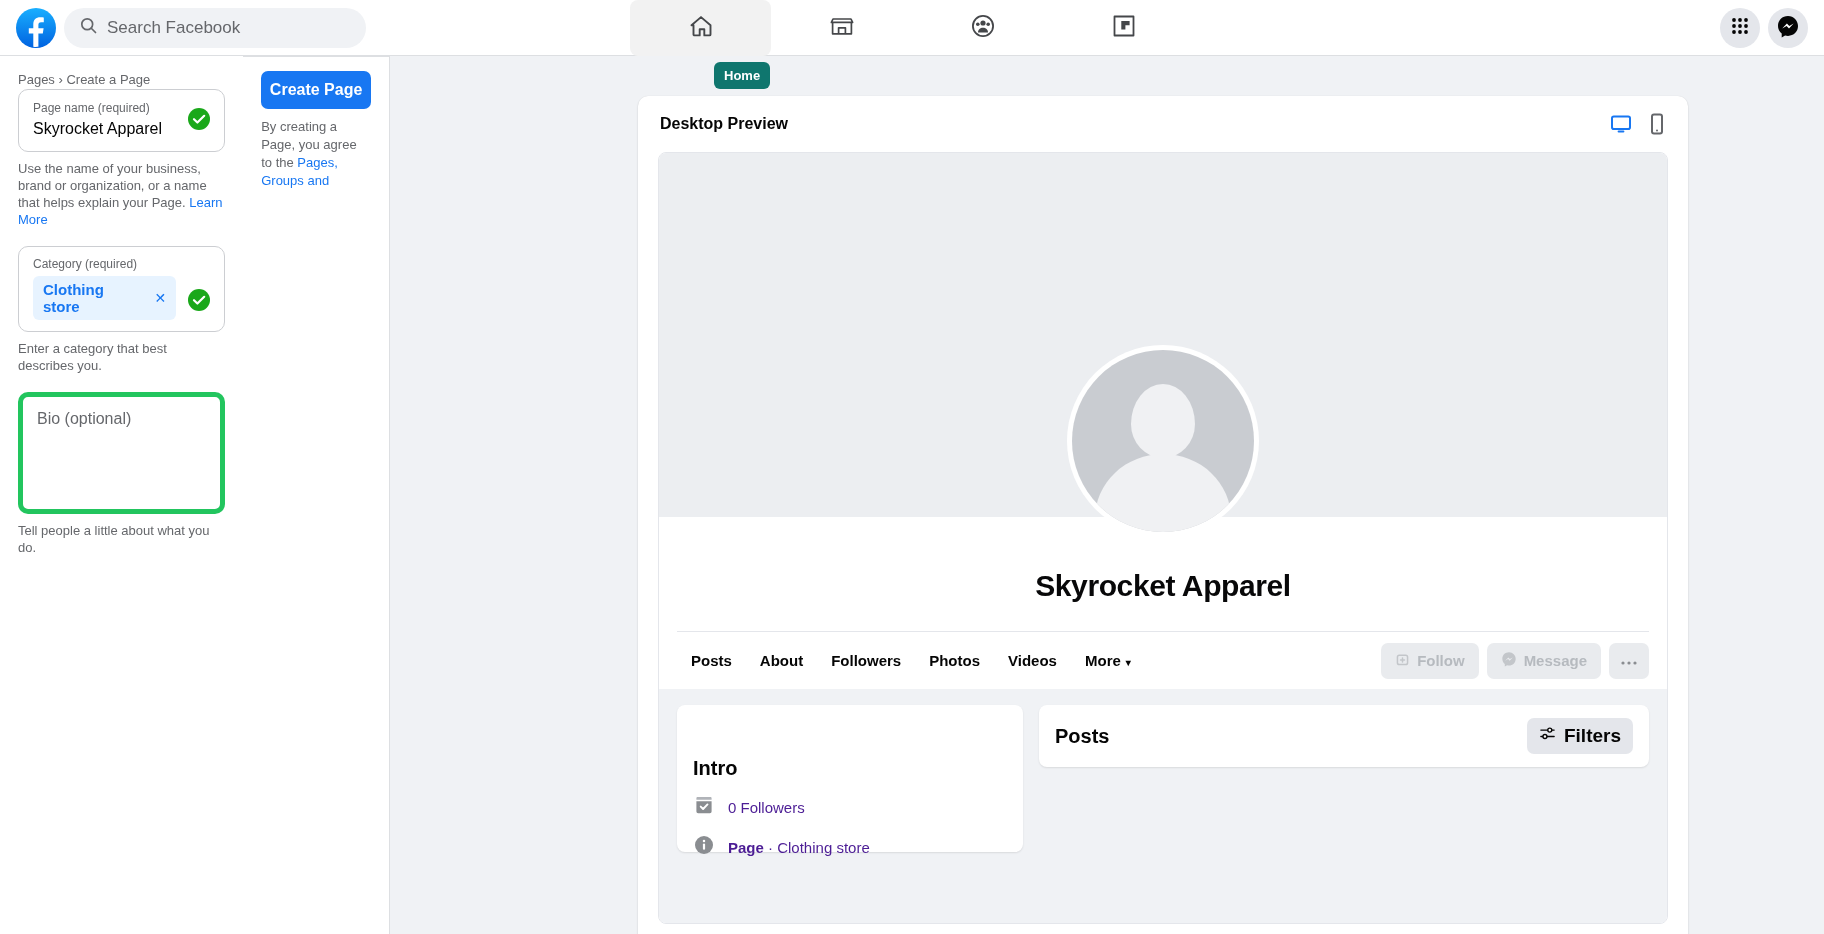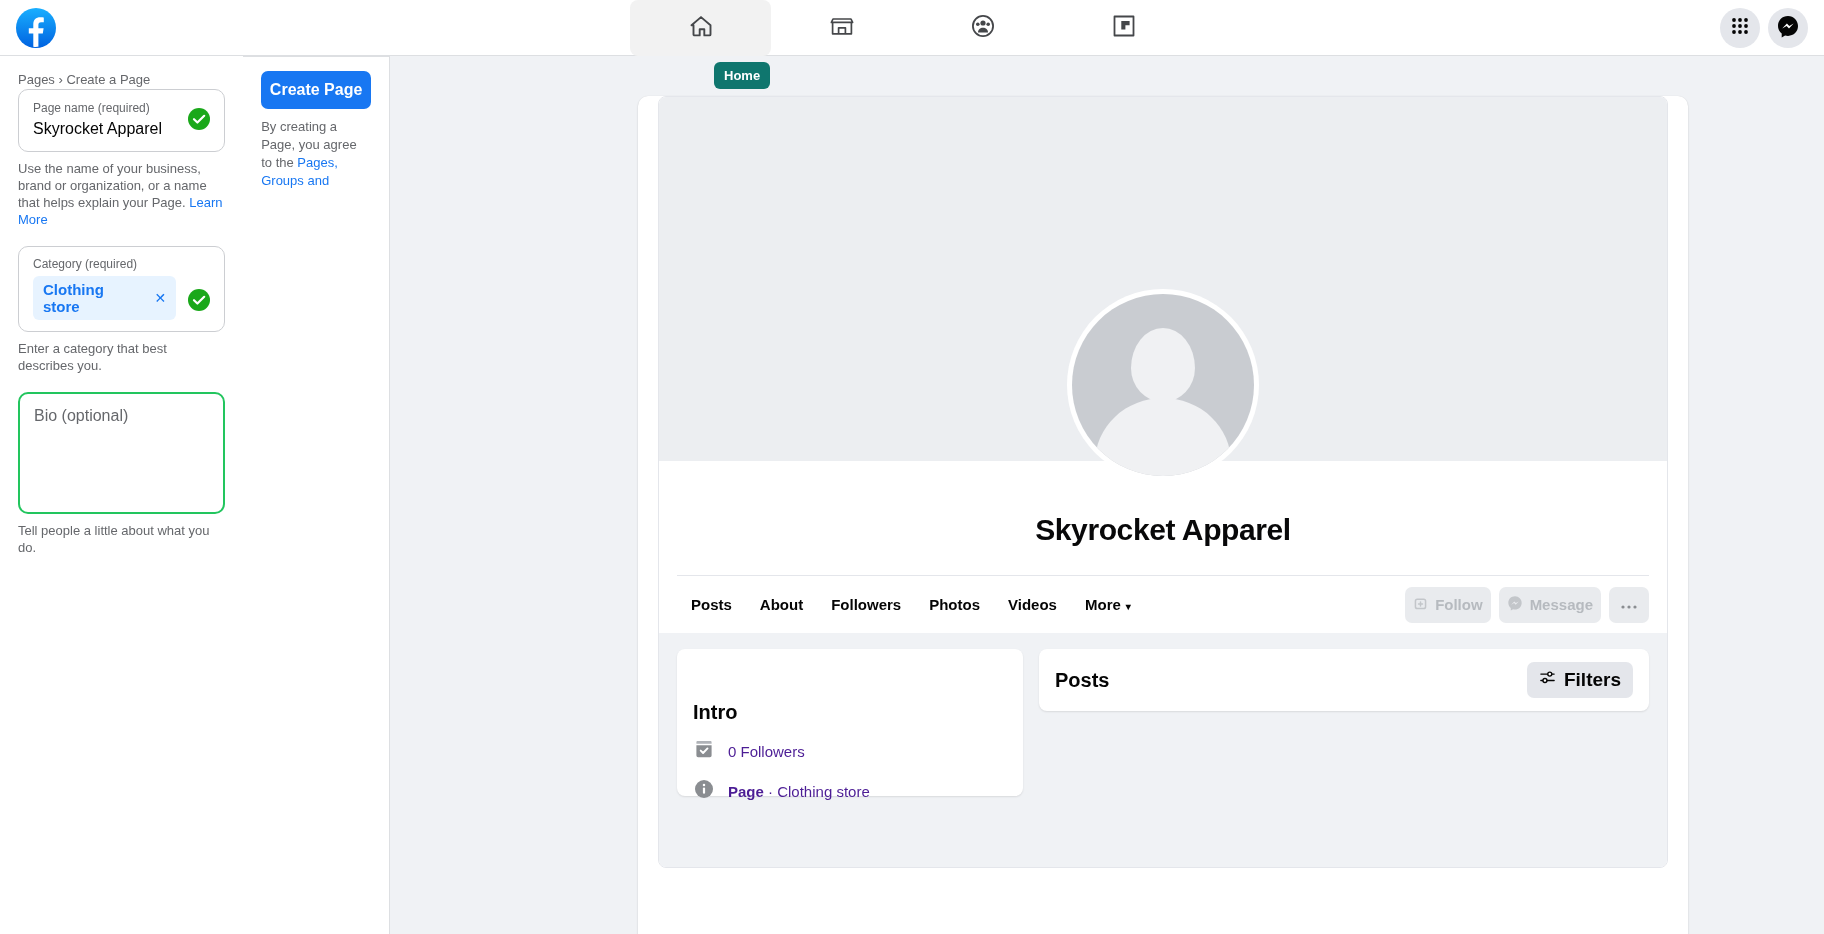--- a/index.html
+++ b/index.html
@@ -97,21 +97,21 @@
   .chip {
     display: inline-flex; align-items: center; gap: 22px;
     background: #e7f3ff; color: #1877f2;
     font-size: 15px; font-weight: 600;
     border-radius: 6px; padding: 5px 10px;
     margin-top: 4px; cursor: pointer;
   }
   .chip .x { font-size: 14px; font-weight: 400; }
 
   .bio-box {
-    border: 2px solid #22c55e; border-radius: 10px;
+    border: 5px solid #22c55e; border-radius: 10px;
     height: 122px; padding: 13px 14px;
     margin-bottom: 8px;
     background: #ffffff;
     cursor: text;
   }
   .bio-ph { font-size: 16px; color: #65676b; }
 
   .sb-footer {
     border-top: 1px solid #dddfe2;
     padding: 14px 18px 10px 18px;
@@ -203,21 +203,21 @@
   .tab {
     font-size: 15px; font-weight: 600; color: #050505;
     padding: 8px 14px; border-radius: 7px; cursor: pointer;
   }
   .tab .caret { font-size: 10px; margin-left: 5px; color: #050505; }
   .actions { display: flex; align-items: center; gap: 8px; }
   .act-btn {
     display: flex; align-items: center; gap: 7px;
     background: #e9ebee; color: #b6babf;
     font-size: 15px; font-weight: 600;
-    border-radius: 7px; height: 36px; padding: 0 8px;
+    border-radius: 7px; height: 36px; padding: 0 14px;
     cursor: pointer;
   }
   .act-btn.icon-only { padding: 0; width: 40px; justify-content: center; color: #7b7f85; font-size: 18px; }
 
   .lower {
     background: #f0f2f5;
     padding: 16px 18px;
     display: flex; gap: 16px;
     height: 100%;
   }
@@ -258,20 +258,29 @@
           <linearGradient id="fbg" x1="0" y1="1" x2="0" y2="0">
             <stop offset="0" stop-color="#0062E0"></stop>
               <stop offset="1" stop-color="#19AFFF"></stop>
           </linearGradient>
         </defs>
         <circle cx="20" cy="20" r="20" fill="url(#fbg)"></circle>
         <path d="M22.4 38.8V25.6h4.4l.8-5.3h-5.2v-3.2c0-1.5.5-2.8 2.8-2.8h2.6V9.5c-.5-.1-1.6-.2-3.6-.2-4.2 0-6.9 2.5-6.9 7.2v3.8h-4.5v5.3h4.5v13.1c.9.1 1.9.2 2.9.2 1 0 2-.1 2.2-.1z" fill="#fff"></path>
       </svg>
     </span>
 
+    <div class="searchbox">
+      <span class="search-ic">
+        <svg width="17" height="17" viewBox="0 0 16 16" fill="none" xmlns="http://www.w3.org/2000/svg">
+          <circle cx="6.8" cy="6.8" r="5.1" stroke="#65676b" stroke-width="1.6"></circle>
+          <line x1="10.6" y1="10.6" x2="14.6" y2="14.6" stroke="#65676b" stroke-width="1.6" stroke-linecap="round"></line>
+        </svg>
+      </span>
+      <span class="ph">Search Facebook</span>
+    </div>
   </div>
 
   <div class="tb-center">
 
     <div class="navtab active">
       <div class="inner">
         <span>
           <svg width="28" height="28" viewBox="0 0 28 28" fill="none" xmlns="http://www.w3.org/2000/svg">
             <path d="M4.5 13.2 14 5.1l9.5 8.1v9.3a.9.9 0 0 1-.9.9h-5.3v-6.1h-4.6v6.1H7.4a.9.9 0 0 1-.9-.9v-9.3z" stroke="#45474a" stroke-width="1.9" stroke-linejoin="round" fill="none"></path>
           </svg>
@@ -393,20 +402,37 @@
     <button class="create-btn">Create Page</button>
     <div class="tos">
       <span>By creating a Page, you agree to the </span><span class="link">Pages, Groups and</span>
     </div>
   </div>
 </div>
 
 <div class="stage">
   <div class="preview-card">
 
+    <div class="pv-head">
+      <div class="pv-title">Desktop Preview</div>
+      <div class="pv-toggles">
+        <div>
+          <svg width="22" height="22" viewBox="0 0 22 22" fill="none" xmlns="http://www.w3.org/2000/svg">
+            <rect x="2" y="3.4" width="18" height="12.6" rx="1.8" stroke="#1877f2" stroke-width="2"></rect>
+            <rect x="7.6" y="17.6" width="6.8" height="2" rx="1" fill="#1877f2"></rect>
+          </svg>
+        </div>
+        <div>
+          <svg width="18" height="22" viewBox="0 0 18 22" fill="none" xmlns="http://www.w3.org/2000/svg">
+            <rect x="4" y="1.6" width="10" height="18.8" rx="2" stroke="#65676b" stroke-width="2"></rect>
+            <rect x="8" y="16.6" width="2" height="2" rx="1" fill="#65676b"></rect>
+          </svg>
+        </div>
+      </div>
+    </div>
 
     <div class="profile-frame">
       <div class="cover"></div>
 
       <div class="avatar-wrap">
         <div class="avatar">
           <div class="head"></div>
           <div class="body"></div>
         </div>
       </div>

